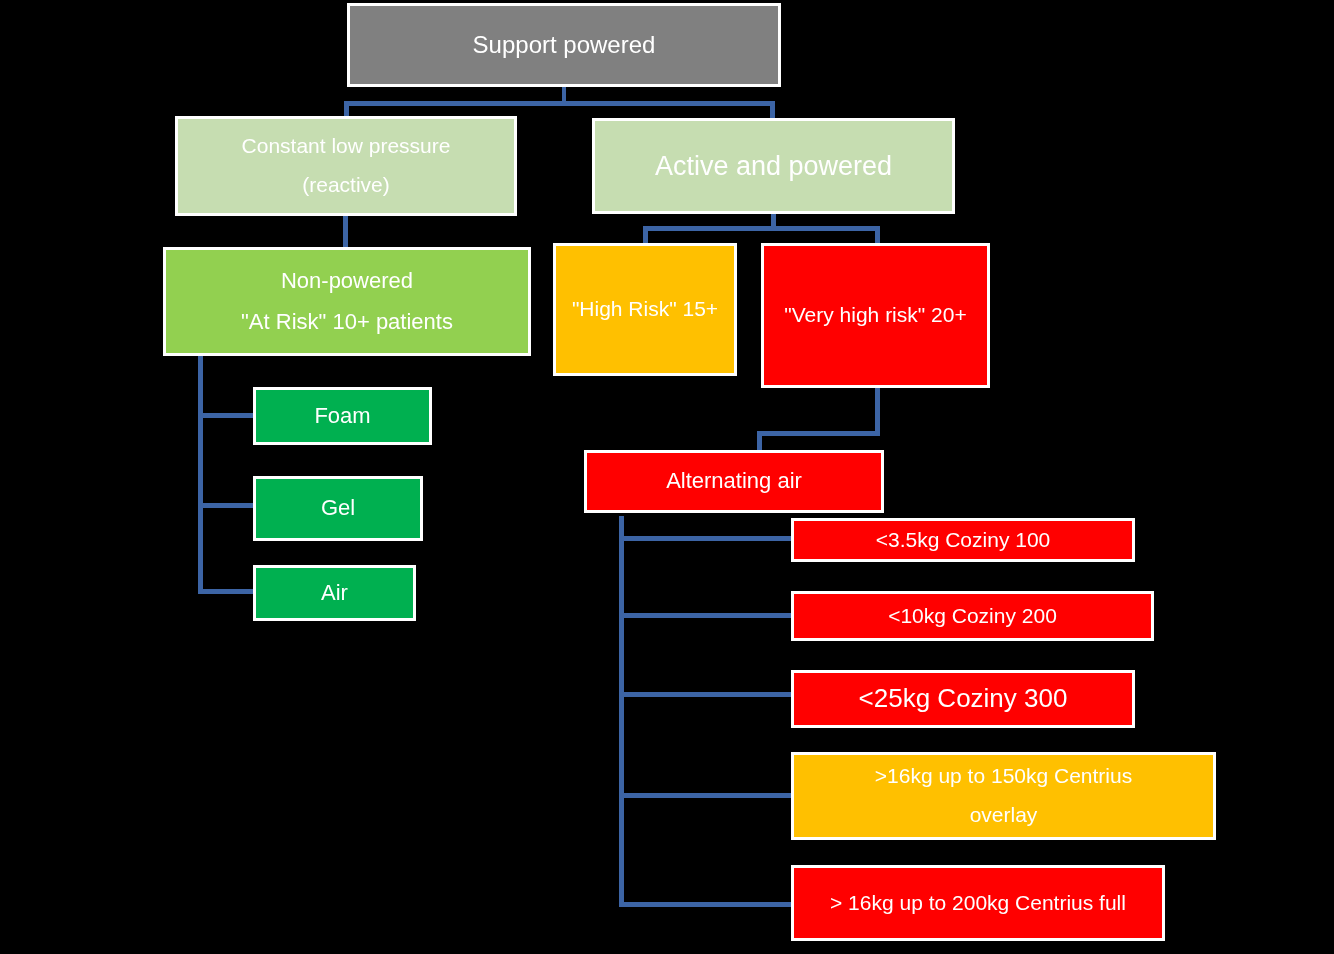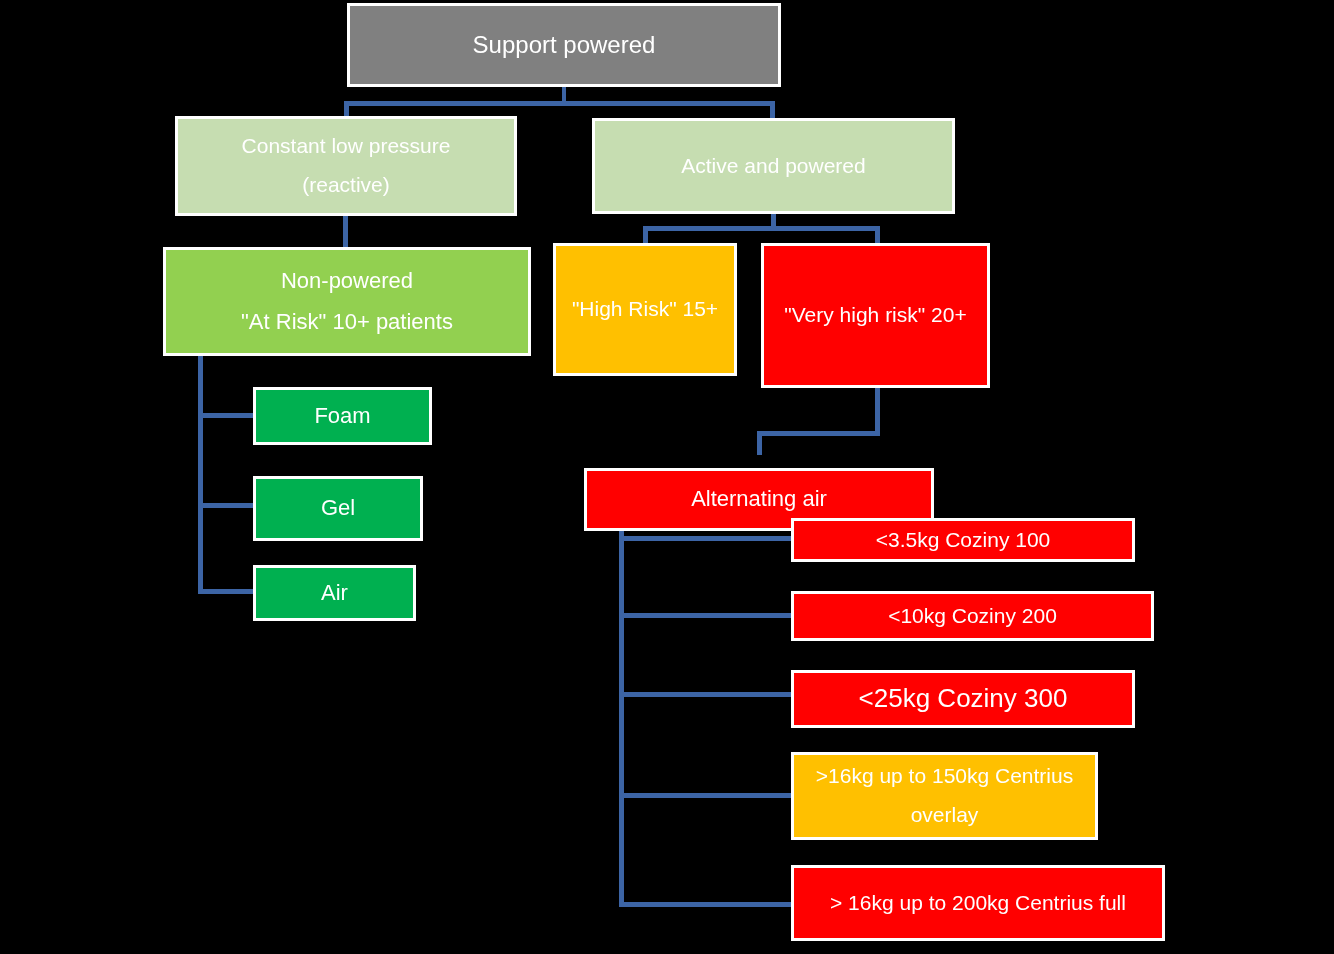--- a/index.html
+++ b/index.html
@@ -49,32 +49,32 @@
   .c-gray      { background: #808080; }
   .c-sage      { background: #C6DDB1; }
   .c-yellgreen { background: #92D050; }
   .c-emerald   { background: #00B050; }
   .c-amber     { background: #FFC000; }
   .c-red       { background: #FF0000; }
 
   
   #n-root        { left:347px;  top:3px;   width:434px; height:84px;  font-size:24px; }
   #n-clp         { left:175px;  top:116px; width:342px; height:100px; font-size:21px; }
-  #n-active      { left:592px;  top:118px; width:363px; height:96px;  font-size:21px; }
+  #n-active      { left:592px;  top:118px; width:363px; height:96px;  font-size:27px; }
   #n-nonpowered  { left:163px;  top:247px; width:368px; height:109px; font-size:22px; }
   #n-highrisk    { left:553px;  top:243px; width:184px; height:133px; font-size:21px; }
   #n-veryhigh    { left:761px;  top:243px; width:229px; height:145px; font-size:21px; }
   #n-foam        { left:253px;  top:387px; width:179px; height:58px;  font-size:22px; }
   #n-gel         { left:253px;  top:476px; width:170px; height:65px;  font-size:22px; }
   #n-air         { left:253px;  top:565px; width:163px; height:56px;  font-size:22px; }
-  #n-alt         { left:584px;  top:468px; width:350px; height:63px;  font-size:22px; }
+  #n-alt         { left:584px;  top:450px; width:300px; height:63px;  font-size:22px; }
   #n-coziny100   { left:791px;  top:518px; width:344px; height:44px;  font-size:21px; }
   #n-coziny200   { left:791px;  top:591px; width:363px; height:50px;  font-size:21px; }
   #n-coziny300   { left:791px;  top:670px; width:344px; height:58px;  font-size:26px; }
-  #n-centrius150 { left:791px;  top:752px; width:307px; height:88px;  font-size:21px; }
+  #n-centrius150 { left:791px;  top:752px; width:425px; height:88px;  font-size:21px; }
   #n-centrius200 { left:791px;  top:865px; width:374px; height:76px;  font-size:21px; }
 
   
   #n-centrius200 .lines { white-space: nowrap; }
 </style>
 </head>
 <body>
 
 <div id="canvas">
 

